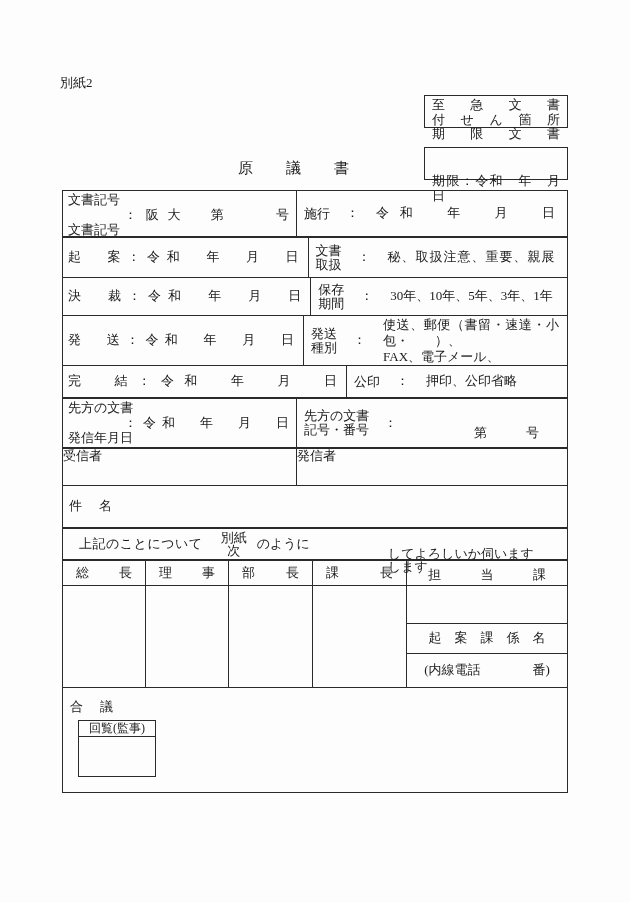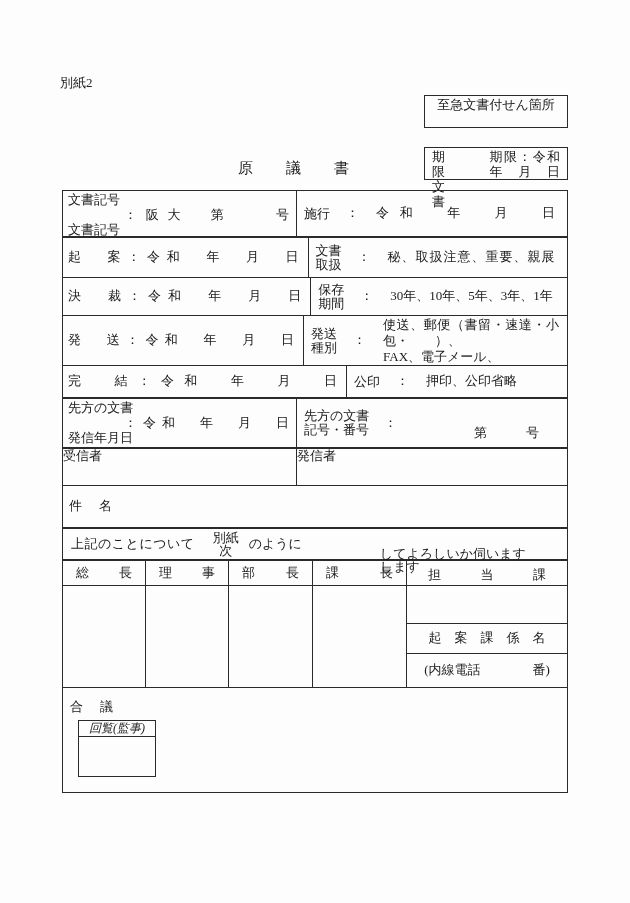--- a/index.html
+++ b/index.html
@@ -14,21 +14,21 @@
   }
   .abs { position: absolute; }
   .jl { text-align: justify; text-align-last: justify; }
 
   
   #attachment { left: 60px; top: 76px; }
   #doc-title { left: 238px; top: 160px; font-size: 15px; letter-spacing: 1px; }
   .stamp-box {
     position: absolute; left: 424px; width: 144px; height: 33px;
     border: 1px solid #2a2a2a; padding: 1px 7px 0 7px;
-    display: flex; flex-direction: row; justify-content: center;
+    display: flex; flex-direction: column; justify-content: center;
   }
   #urgent-box { top: 95px; }
   #deadline-box { top: 147px; gap: 32px; }
   .stamp-line { line-height: 15px; }
 
   
   #main { position: absolute; left: 62px; top: 190px; width: 506px; border: 1px solid #2a2a2a; }
   .row { display: flex; border-bottom: 1px solid #2a2a2a; }
   .row.thick { border-bottom-width: 2px; }
   .row:last-child { border-bottom: none; }
@@ -52,38 +52,38 @@
   .val.sp { letter-spacing: 1px; }
   .valflex { flex: 1 1 auto; margin: 0 12px 0 14px; }
   .val3 { flex: 1 1 auto; margin: 0 8px 0 14px; line-height: 16px; }
   .valright { margin-left: auto; margin-right: 28px; flex: 0 0 auto; margin-top: 20px; }
 
   .toprow { align-items: flex-start !important; }
 
   .subjcell { display: flex; align-items: center; padding-left: 6px; width: 100%; letter-spacing: 2px; }
 
   .srow { align-items: center; }
-  .s1 { margin-left: 8px; letter-spacing: 0.5px; }
+  .s1 { margin-left: 16px; letter-spacing: 0.5px; }
   .stack { display: flex; flex-direction: column; align-items: center; line-height: 13px; margin-left: 18px; }
   .s2 { margin-left: 10px; }
   .stack2 { align-items: flex-start; margin-left: 78px; margin-top: 31px; }
 
   .hcell { border-right: 1px solid #2a2a2a; line-height: 23px; padding: 0 13px; flex: 0 0 auto; }
   .w1 { width: 83px; } .w2 { width: 83px; } .w3 { width: 84px; } .w4 { width: 94px; }
   .hcell-last { flex: 1 1 auto; border-right: none; padding: 2px 21px; }
 
   .kcell { border-right: 1px solid #2a2a2a; flex: 0 0 auto; height: 100%; }
   .kcol { flex: 1 1 auto; display: flex; flex-direction: column; }
   .k1 { height: 38px; border-bottom: 1px solid #2a2a2a; }
   .k2 { height: 30px; border-bottom: 1px solid #2a2a2a; text-align: center; line-height: 28px; }
   .k3 { flex: 1 1 auto; text-align: center; line-height: 32px; }
 
   .lrow { position: relative; display: block; }
   .gougi { padding: 4px 0 0 7px; letter-spacing: 2px; }
-  .kairan { position: absolute; left: 15px; top: 24px; width: 78px; font-style: italic; }
+  .kairan { position: absolute; left: 15px; top: 24px; width: 78px; }
   .kairan-h { border: 1px solid #2a2a2a; height: 17px; text-align: center; line-height: 14px; font-size: 12px; }
   .kairan-b { border: 1px solid #2a2a2a; border-top: none; height: 40px; }
 </style>
 </head>
 <body>
 
 <div class="abs" id="attachment">別紙2</div>
 
 <div class="stamp-box" id="urgent-box">
   <div class="stamp-line jl">至急文書</div>

